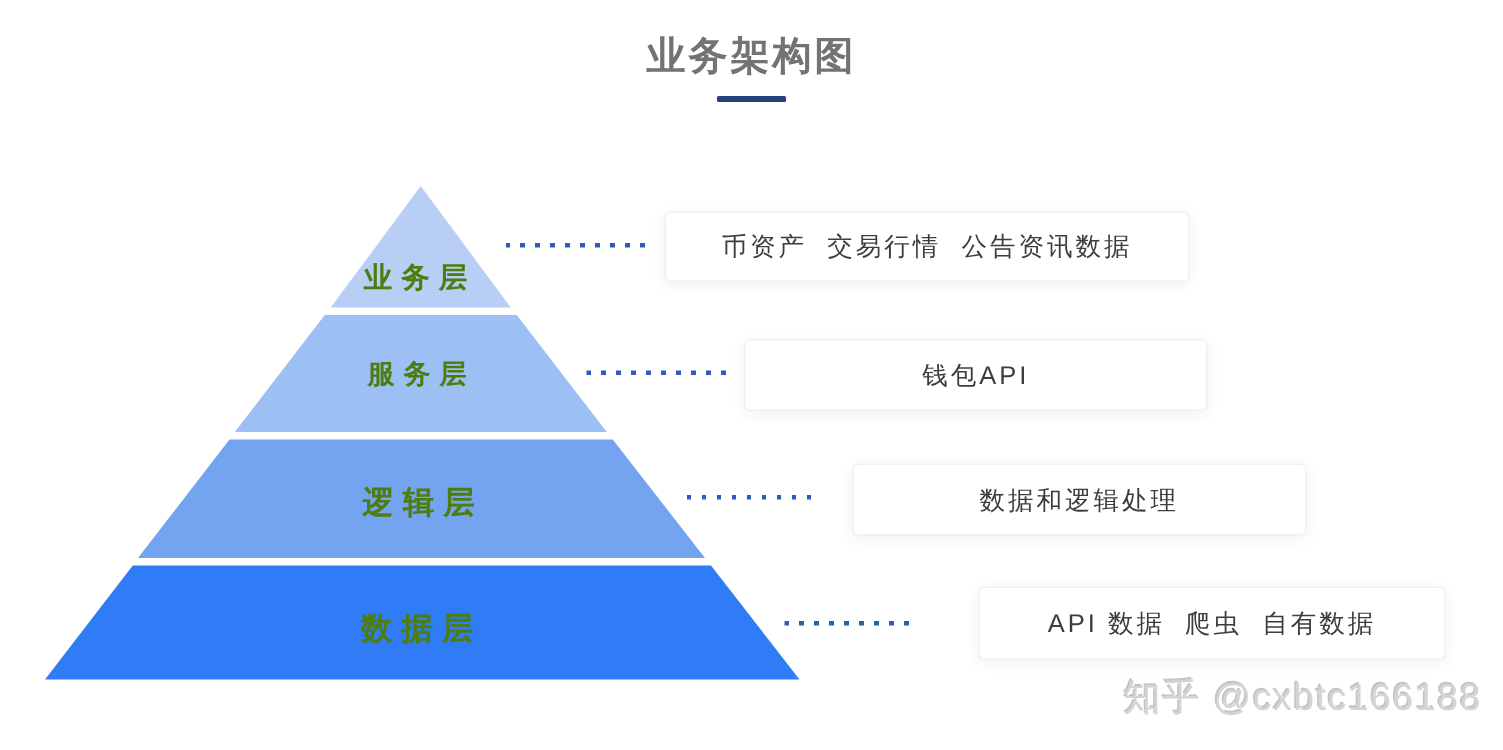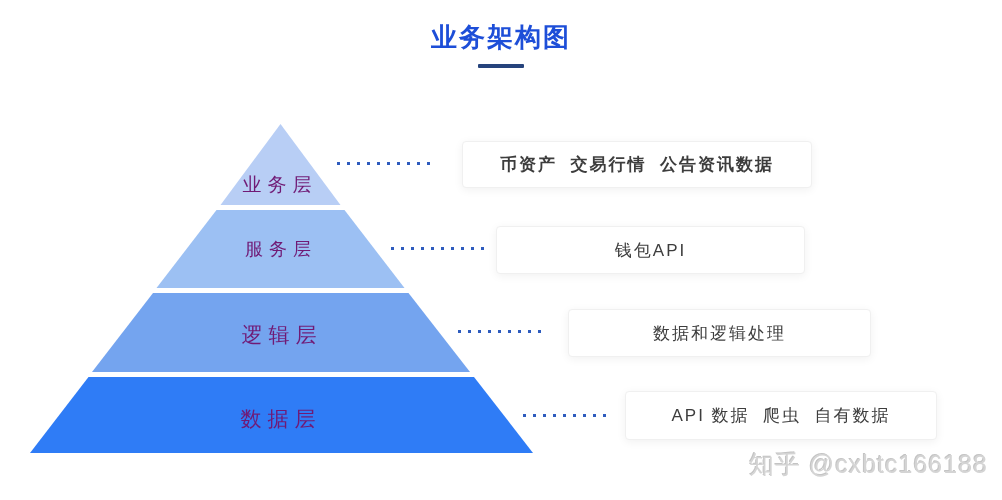--- a/index.html
+++ b/index.html
@@ -5,30 +5,30 @@
   html,body{margin:0;padding:0;}
   body{
     width:1002px;height:500px;background:#ffffff;
     font-family:"Liberation Sans","DejaVu Sans",sans-serif;
     overflow:hidden;position:relative;
   }
   .canvas{position:absolute;inset:0;width:1002px;height:500px;}
 
   
   .title-wrap{position:absolute;top:20px;left:0;width:100%;text-align:center;}
-  .title{font-size:26px;font-weight:bold;color:#1d4ed8;letter-spacing:2px;}
+  .title{font-size:26px;font-weight:bold;color:#737373;letter-spacing:2px;}
   .title-underline{width:46px;height:4px;background:#26437c;margin:9px auto 0 auto;border-radius:1px;}
 
   
   svg.pyramid{position:absolute;left:0;top:0;width:1002px;height:500px;}
 
   
   .layer-label{
-    position:absolute;width:200px;text-align:center;color:#701a75;
-    letter-spacing:6px;font-weight:400;pointer-events:none;
+    position:absolute;width:200px;text-align:center;color:#4d7c0f;
+    letter-spacing:6px;font-weight:700;pointer-events:none;
   }
   .ll-0{left:180px;top:172px;font-size:19px;}
   .ll-1{left:181px;top:237px;font-size:18px;}
   .ll-2{left:182px;top:321px;font-size:21px;}
   .ll-3{left:181px;top:405px;font-size:21px;}
 
   
   .dotline{
     position:absolute;height:3px;
     background-image:repeating-linear-gradient(to right,#2e5cbe 0 3px,transparent 3px 10px);
@@ -38,24 +38,24 @@
   .dl-2{left:458px;top:330px;width:89px;}
   .dl-3{left:523px;top:414px;width:89px;}
 
   
   .card{
     position:absolute;background:#ffffff;border:1px solid #f0f0f0;border-radius:4px;
     box-shadow:0 2px 10px rgba(0,0,0,0.06);
     display:flex;align-items:center;justify-content:center;
     color:#3d3d3d;font-size:17px;letter-spacing:2px;white-space:pre;
   }
-  .card-0{left:462px;top:141px;width:348px;height:45px;font-weight:bold;}
+  .card-0{left:443px;top:141px;width:348px;height:45px;}
   .card-1{left:496px;top:226px;width:307px;height:46px;}
   .card-2{left:568px;top:309px;width:301px;height:46px;}
-  .card-3{left:625px;top:391px;width:310px;height:47px;}
+  .card-3{left:652px;top:391px;width:310px;height:47px;}
 
   
   .watermark{
     position:absolute;right:14px;top:448px;font-size:25px;letter-spacing:1px;
     color:#d4d4d4;text-shadow:1px 1px 0 #ffffff,-1px -1px 0 #c4c4c4;
   }
 </style>
 </head>
 <body>
 

